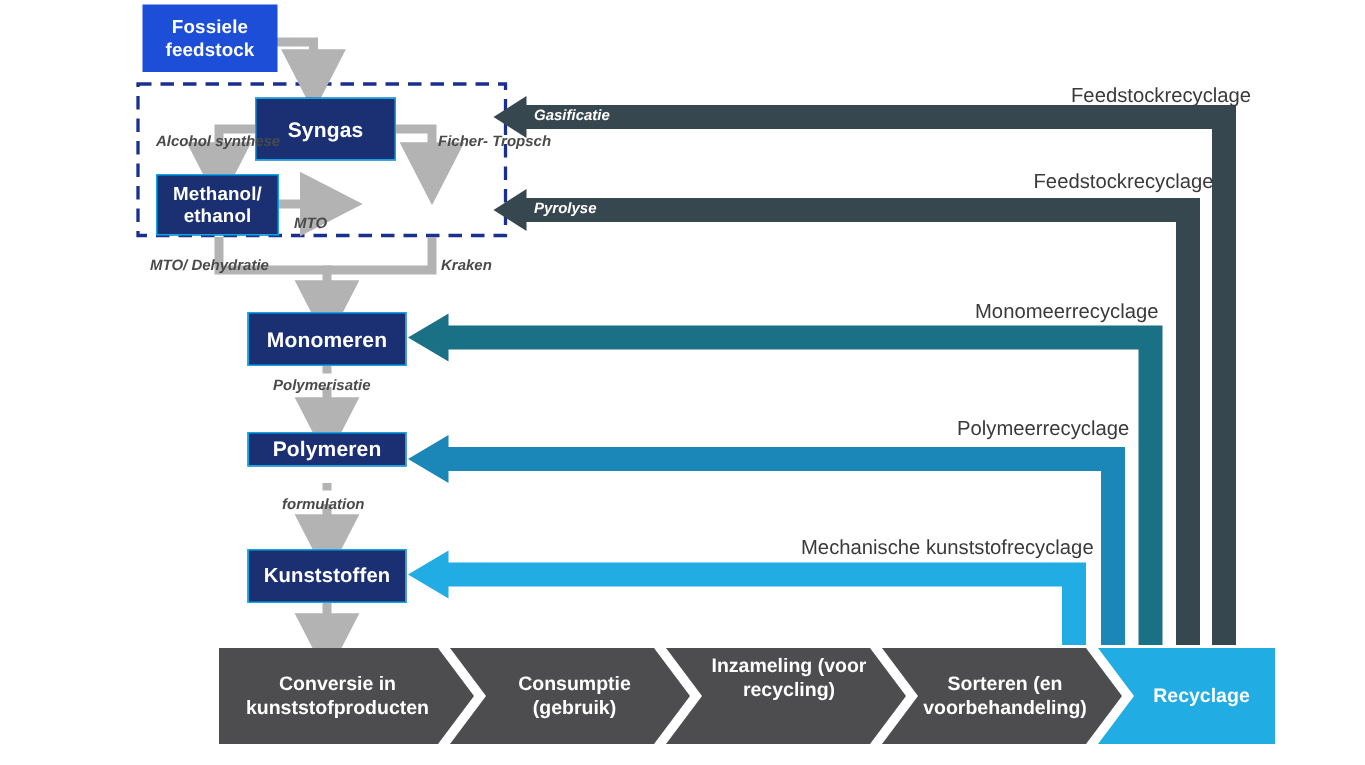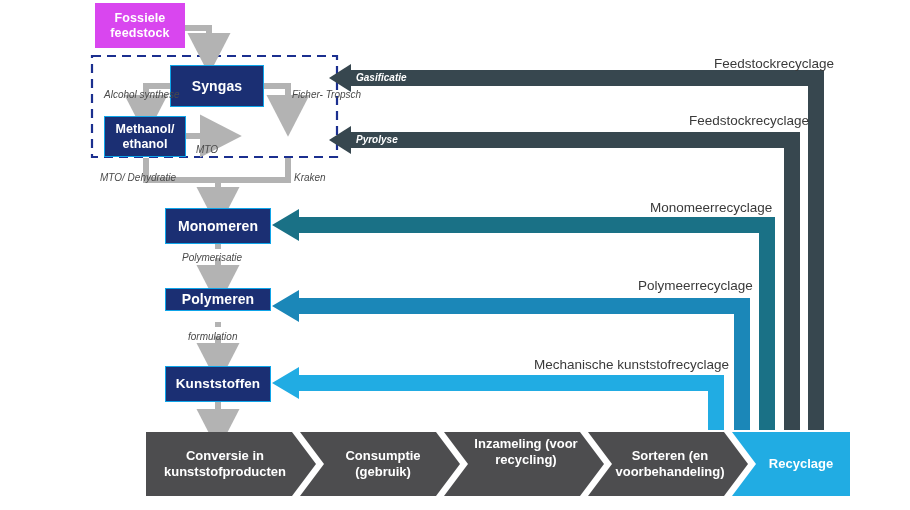--- a/index.html
+++ b/index.html
@@ -17,28 +17,28 @@
     position:absolute;
     box-sizing:border-box;
     display:flex;align-items:center;justify-content:center;
     text-align:center;
     color:#ffffff;
     font-weight:bold;
     line-height:1.18;
     letter-spacing:.1px;
   }
   .node-navy{background:#1b2f73;border:1px solid #0ea5e9;}
-  .node-black{background:#d946ef;}
+  .node-black{background:#1d4ed8;}
 
   .lbl{
     position:absolute;
     color:#3b3b3b;
     white-space:nowrap;
   }
-  .lbl-it{font-style:italic;font-weight:normal;font-size:10px;color:#4a4a4a;line-height:1.15;}
+  .lbl-it{font-style:italic;font-weight:bold;font-size:10px;color:#4a4a4a;line-height:1.15;}
   .lbl-rt{font-size:13.5px;color:#3a3a3a;font-weight:normal;}
   .lbl-on-arrow{font-style:italic;font-weight:bold;font-size:10px;color:#ffffff;}
 
   .chev{
     position:absolute;
     display:flex;align-items:center;justify-content:center;
     text-align:center;
     color:#ffffff;font-weight:bold;font-size:13px;line-height:1.2;
     box-sizing:border-box;
   }

